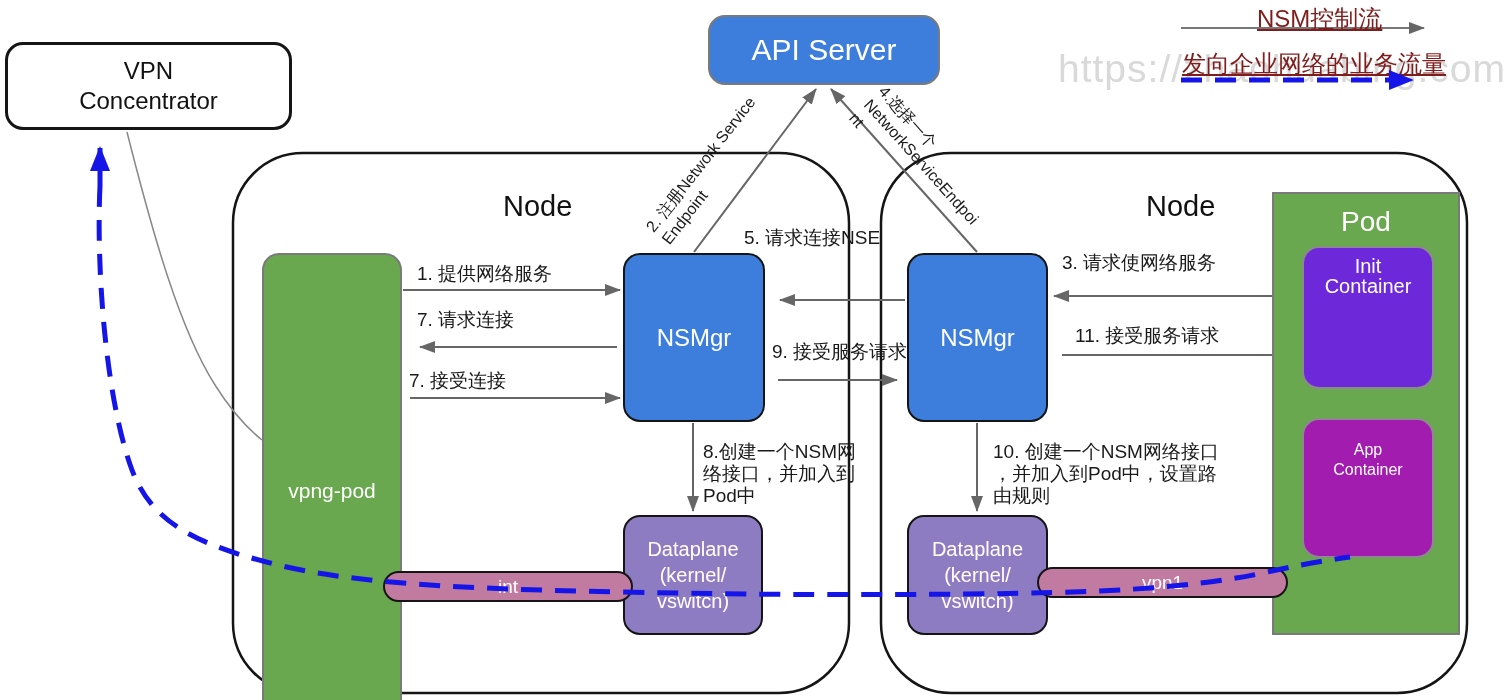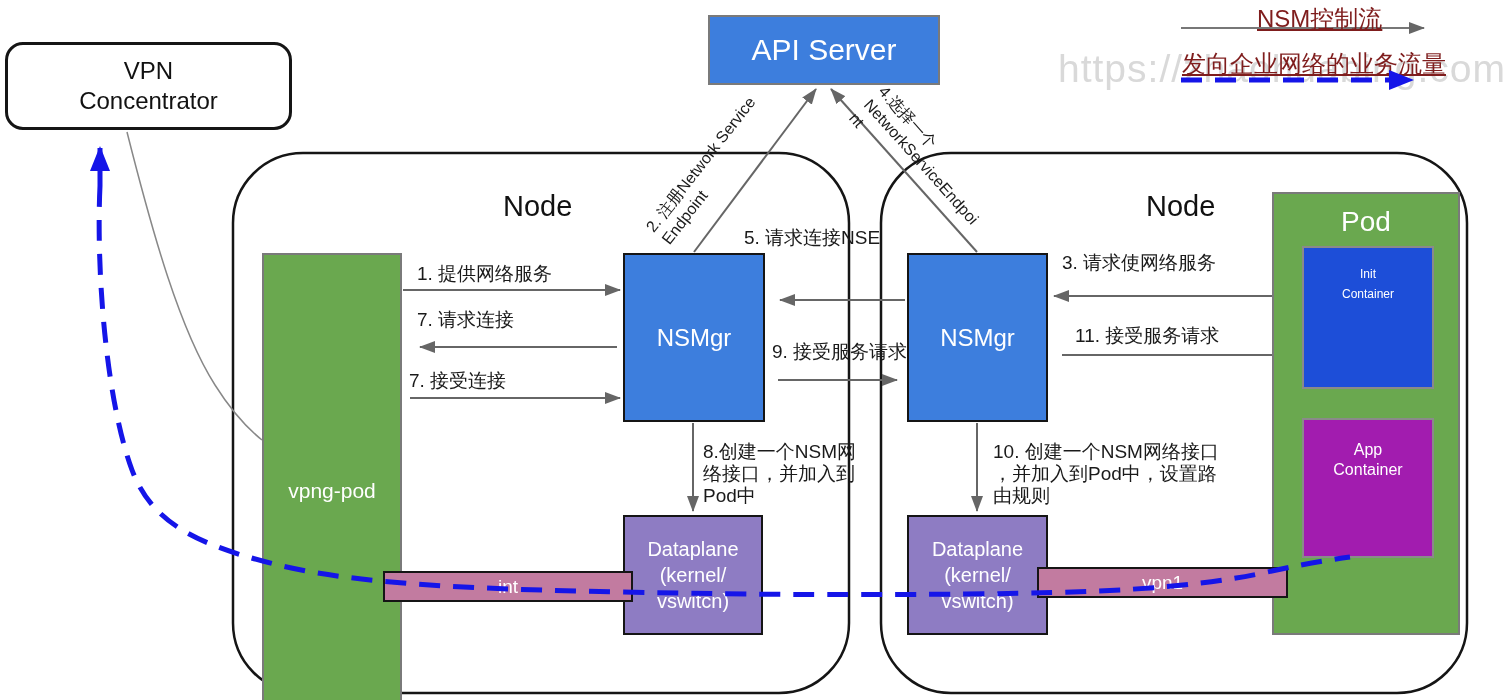--- a/index.html
+++ b/index.html
@@ -3,21 +3,21 @@
 <meta charset="utf-8">
 <style>
   html,body{margin:0;padding:0;background:#fff;}
   #stage{
     position:relative;width:1512px;height:700px;overflow:hidden;background:#ffffff;
     font-family:"Liberation Sans","DejaVu Sans",sans-serif;
   }
   .abs{position:absolute;}
   .box{
     position:absolute;display:flex;align-items:center;justify-content:center;
-    text-align:center;box-sizing:border-box;color:#fff;
+    text-align:center;box-sizing:border-box;color:#fff;border-radius:17px;
   }
   .ml{white-space:pre-line;}
   .lbl{position:absolute;color:#1a1a1a;font-size:19px;line-height:22px;z-index:25;white-space:pre-line;}
   .rot{transform-origin:0 0;font-size:16px;line-height:20px;}
   svg{position:absolute;left:0;top:0;pointer-events:none;}
   .svg-under{z-index:5;}
   .svg-over{z-index:30;}
   #watermark{
     position:absolute;left:1058px;top:47px;z-index:1;color:#d9d9d9;
     font-size:39px;letter-spacing:1px;
@@ -80,21 +80,21 @@
 
   <div class="box" style="left:907px;top:253px;width:141px;height:169px;background:#3d7edd;border:2px solid #151515;font-size:24px;z-index:10;">NSMgr</div>
 
   <div class="box ml" style="left:907px;top:515px;width:141px;height:120px;background:#8e7cc3;border:2px solid #151515;font-size:20px;line-height:26px;z-index:10;">Dataplane
 (kernel/
 vswitch)</div>
 
   <div class="abs" style="left:1272px;top:192px;width:188px;height:443px;background:#6aa84f;border:2px solid #7a7a7a;box-sizing:border-box;z-index:10;">
     <div style="text-align:center;color:#fff;font-size:28px;padding-top:12px;">Pod</div>
   </div>
-  <div class="box ml" style="left:1302px;top:246px;width:132px;height:143px;background:#1d4ed8;border:2px solid #8a8a8a;font-size:12px;line-height:20px;align-items:flex-start;padding-top:16px;z-index:11;">Init
+  <div class="box ml" style="left:1302px;top:246px;width:132px;height:143px;background:#6d28d9;border:2px solid #8a8a8a;font-size:20px;line-height:20px;align-items:flex-start;padding-top:8px;z-index:11;">Init
 Container</div>
   <div class="box ml" style="left:1302px;top:418px;width:132px;height:140px;background:#a21caf;border:2px solid #8a8a8a;font-size:16px;line-height:20px;align-items:flex-start;padding-top:20px;z-index:11;">App
 Container</div>
 
   <div class="box" style="left:383px;top:571px;width:250px;height:31px;background:#c27ba0;border:2px solid #151515;font-size:19px;z-index:12;">int</div>
   <div class="box" style="left:1037px;top:567px;width:251px;height:31px;background:#c27ba0;border:2px solid #151515;font-size:19px;z-index:12;">vpn1</div>
 
   <div class="lbl" style="left:417px;top:263px;">1. 提供网络服务</div>
   <div class="lbl" style="left:417px;top:309px;">7. 请求连接</div>
   <div class="lbl" style="left:409px;top:370px;">7. 接受连接</div>

